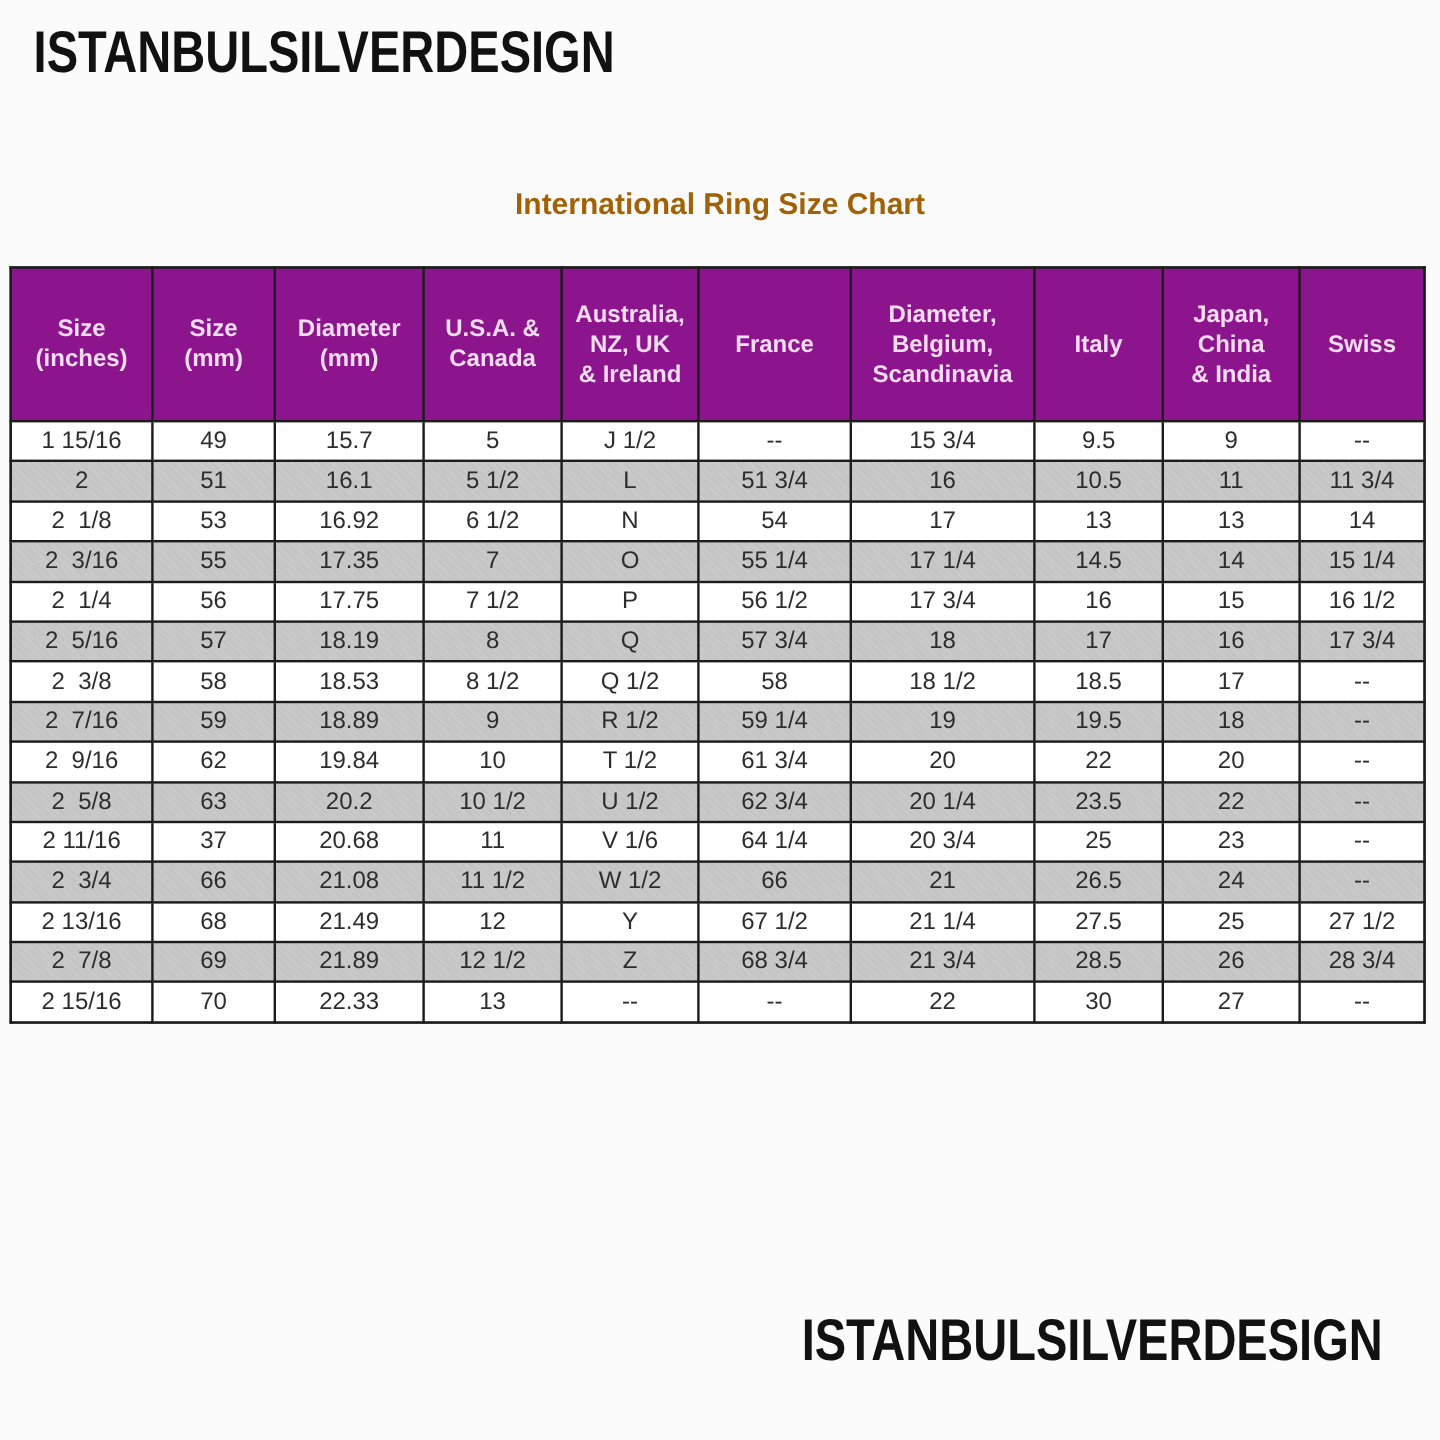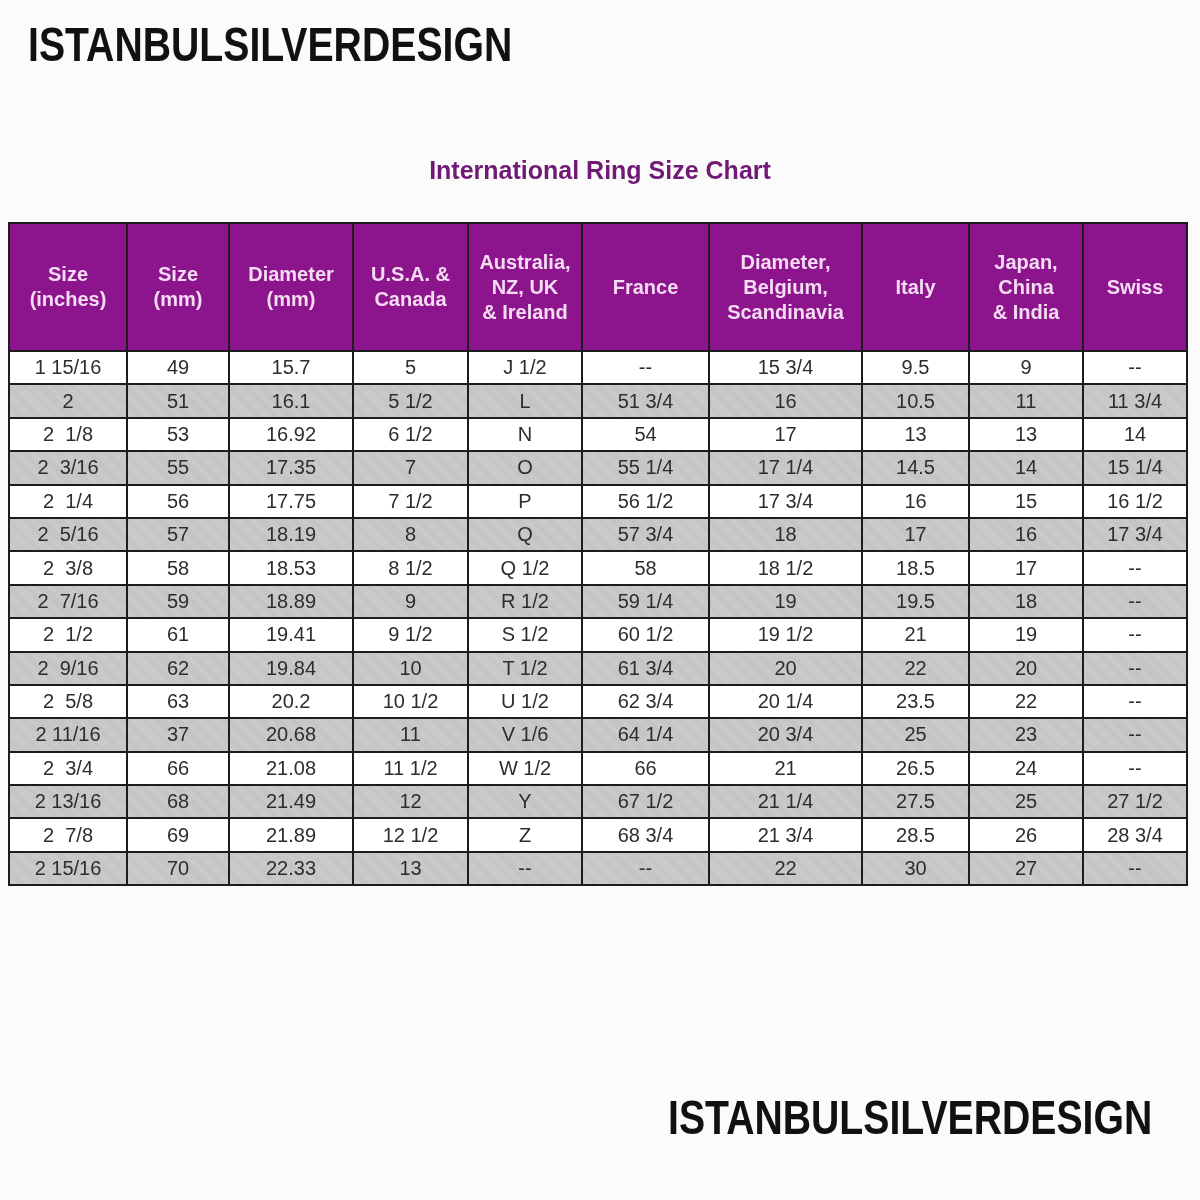--- a/index.html
+++ b/index.html
@@ -35,21 +35,21 @@
   }
   .title {
     position: absolute;
     left: 0;
     right: 0;
     top: 156px;
     margin: 0;
     text-align: center;
     font-size: 25px;
     font-weight: 700;
-    color: #701a75;
+    color: #a16207;
   }
   table.ring-table {
     position: absolute;
     left: 8px;
     top: 222px;
     width: 1178px;
     border-collapse: collapse;
     table-layout: fixed;
     background: #000000;
   }
@@ -225,32 +225,20 @@
           <td>18.89</td>
           <td>9</td>
           <td>R 1/2</td>
           <td>59 1/4</td>
           <td>19</td>
           <td>19.5</td>
           <td>18</td>
           <td>--</td>
         </tr>
         <tr>
-          <td>2  1/2</td>
-          <td>61</td>
-          <td>19.41</td>
-          <td>9 1/2</td>
-          <td>S 1/2</td>
-          <td>60 1/2</td>
-          <td>19 1/2</td>
-          <td>21</td>
-          <td>19</td>
-          <td>--</td>
-        </tr>
-        <tr>
           <td>2  9/16</td>
           <td>62</td>
           <td>19.84</td>
           <td>10</td>
           <td>T 1/2</td>
           <td>61 3/4</td>
           <td>20</td>
           <td>22</td>
           <td>20</td>
           <td>--</td>

